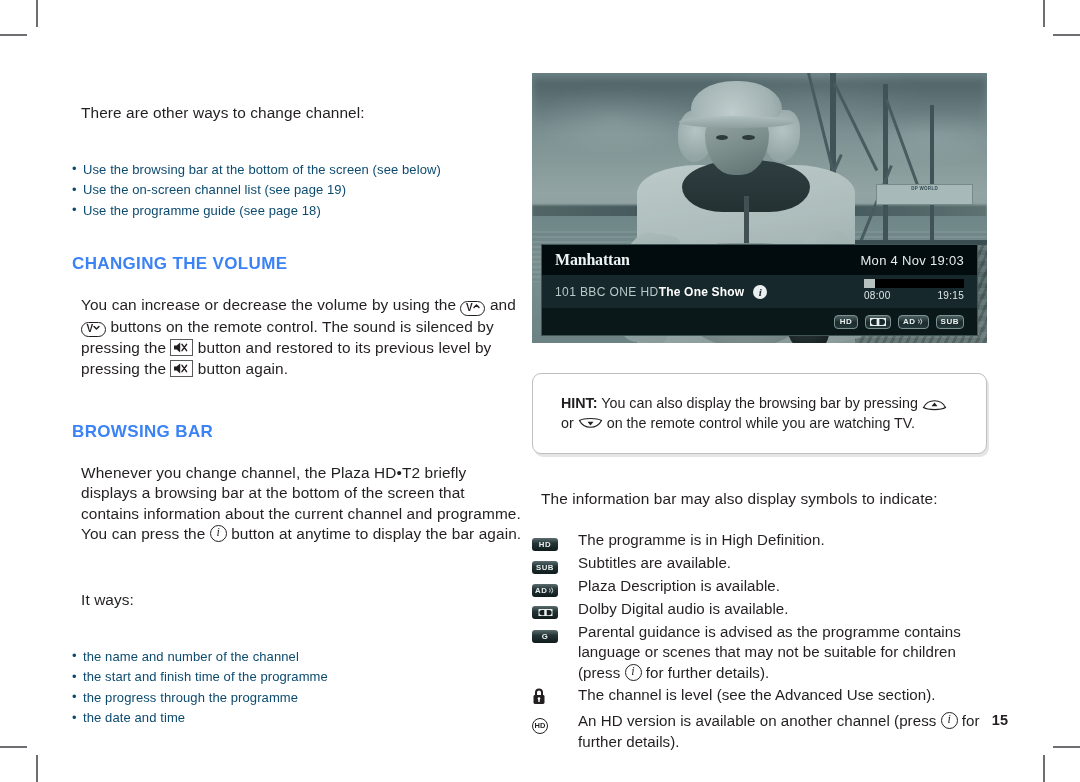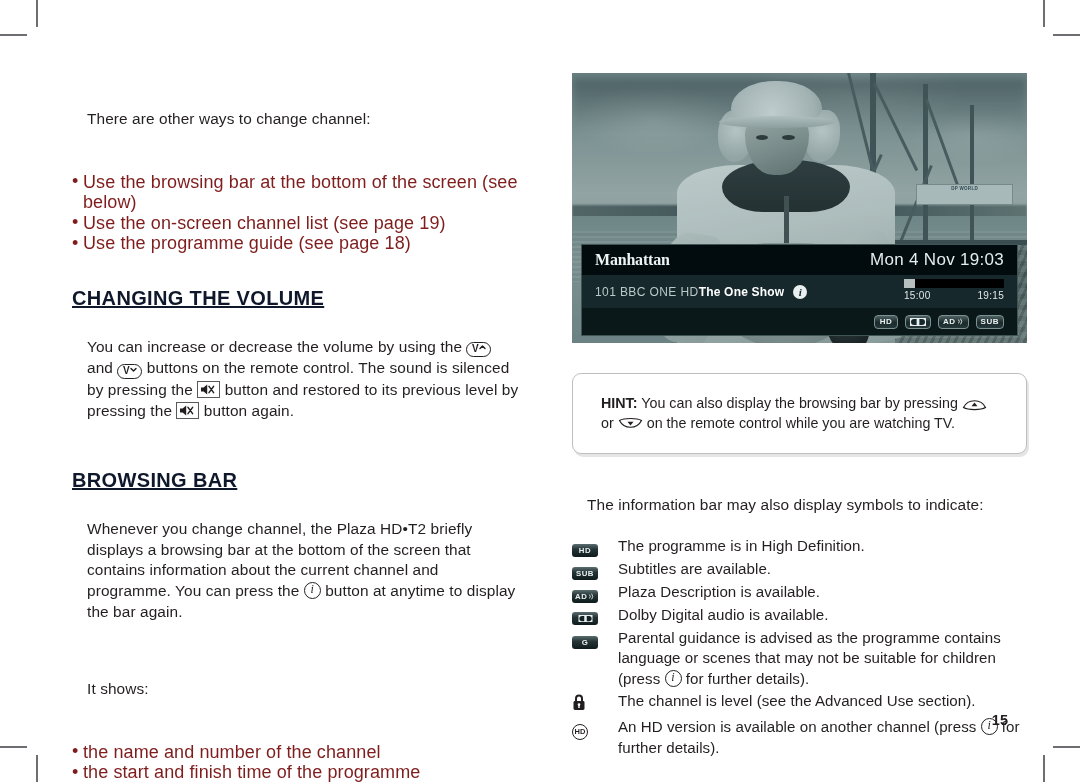--- a/index.html
+++ b/index.html
@@ -30,63 +30,62 @@
 
   
   .col-left {
     position: absolute;
     left: 72px;
     top: 94px;
     width: 462px;
   }
   .col-right {
     position: absolute;
-    left: 572px;
+    left: 532px;
     top: 73px;
     width: 455px;
   }
 
   p.body, .body {
     font-size: 15.4px;
     line-height: 20.6px;
-    margin: 15px;
+    margin: 9px;
     color: #231f20;
     letter-spacing: 0.1px;
   }
   .gap-md { height: 27px; }
   .gap-lg { height: 33px; }
 
   ul.bullets {
     margin: 0;
     padding: 0;
     list-style: none;
   }
   ul.bullets li {
-    font-size: 18px;
+    font-size: 13px;
     line-height: 20.6px;
-    color: #7f1d1d;
+    color: #0c4a6e;
     position: relative;
     padding-left: 11px;
     letter-spacing: 0.1px;
   }
   ul.bullets li:before {
     content: "\2022";
     position: absolute;
     left: 0;
     top: -0.5px;
   }
 
   h2.section {
-    font-size: 20px;
+    font-size: 17px;
     font-weight: bold;
     letter-spacing: 0.35px;
     margin: 0;
-    color: #0f172a;
+    color: #3b82f6;
     font-family: "Liberation Sans", sans-serif;
-    text-decoration: underline;
   }
 
   
   .key-vol {
     display: inline-block;
     border: 1.4px solid #231f20;
     border-radius: 9px;
     height: 13px;
     min-width: 19px;
     padding: 0 2px;
@@ -388,21 +387,21 @@
     justify-content: space-between;
   }
   .bb-logo {
     font-family: "Liberation Serif", serif;
     font-weight: bold;
     font-size: 16px;
     color: #eef4f4;
     letter-spacing: -0.2px;
   }
   .bb-clock {
-    font-size: 17px;
+    font-size: 13px;
     color: #e4ecec;
     letter-spacing: 0.3px;
   }
   .bb-row2 {
     background: #16282b;
     height: 33px;
     display: flex;
     align-items: center;
     padding: 0 13px;
     position: relative;
@@ -622,21 +621,21 @@
 
     <div style="height:12px"></div>
 
     <p class="body"><span>Whenever you change channel, the Plaza HD•T2 briefly displays a browsing bar at the bottom of the screen that contains information about the current channel and programme. You can press the</span>
       <span class="key-info"><i>i</i></span>
       <span>button at anytime to display the bar again.</span>
     </p>
 
     <div class="gap-md"></div>
 
-    <p class="body">It shows:</p>
+    <p class="body">It ways:</p>
 
     <div class="gap-md"></div>
 
     <ul class="bullets">
       <li>the name and number of the channel</li>
       <li>the start and finish time of the programme</li>
       <li>the progress through the programme</li>
       <li>the date and time</li>
     </ul>
   </div>
@@ -698,21 +697,21 @@
         <div class="bb-row2">
           <div class="bb-chan">101 BBC ONE HD</div>
           <div class="bb-prog">The One Show</div>
           <div class="bb-info">i</div>
 
           <div class="bb-progress">
             <div class="bb-track">
               <div class="bb-marker"></div>
             </div>
             <div class="bb-times">
-              <span>15:00</span>
+              <span>08:00</span>
               <span>19:15</span>
             </div>
           </div>
         </div>
 
         <div class="bb-row3">
           <span class="pill">HD</span>
           <span class="pill dolby">
             <svg width="16" height="8" viewBox="0 0 16 8">
               <rect x="0" y="0" width="16" height="8" fill="#e8efee"></rect>

